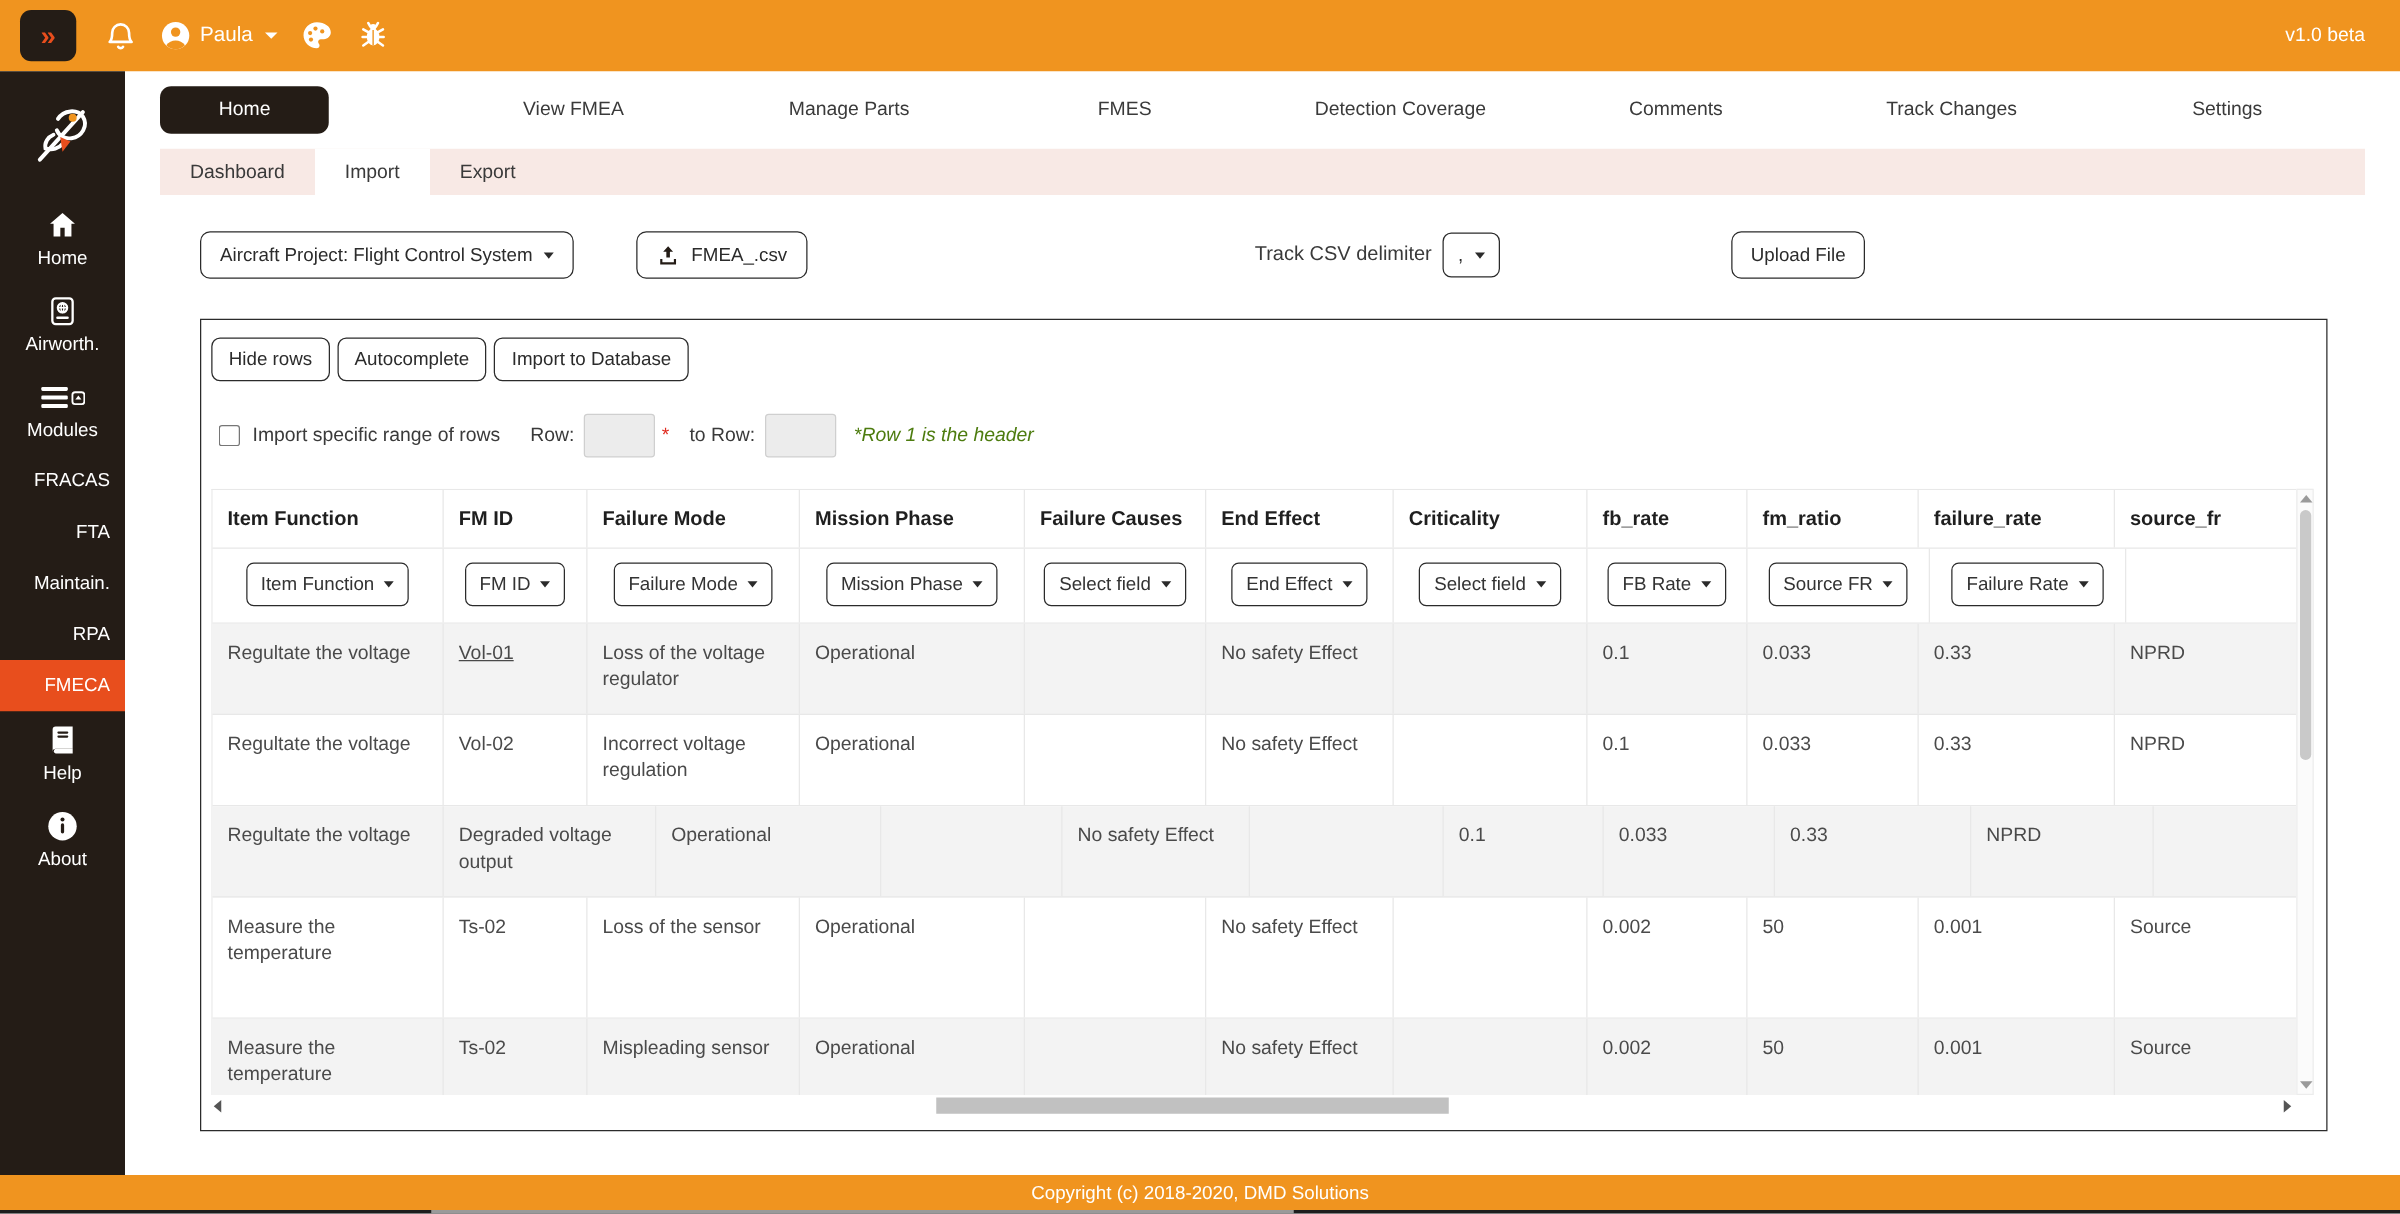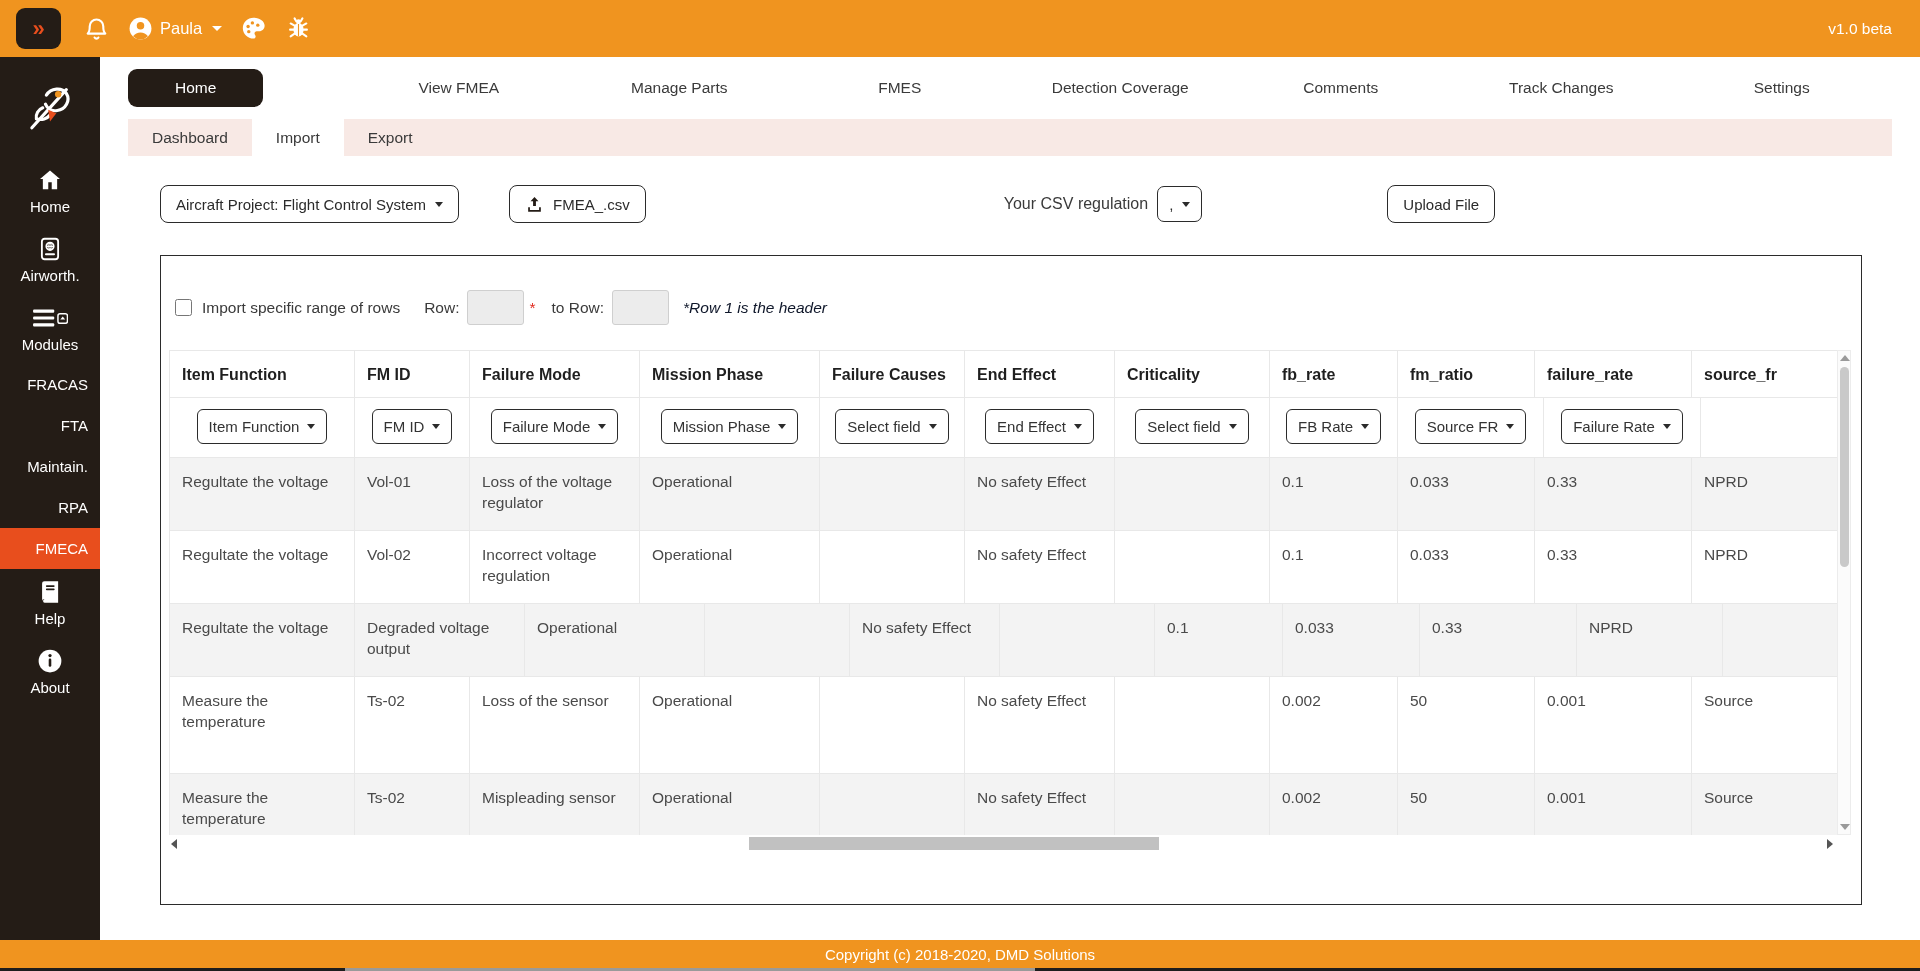--- a/index.html
+++ b/index.html
@@ -67,21 +67,21 @@
   .action-row { margin-top:6px; display:flex; }
   .action-btn { border:1.5px solid #2b2b2b; border-radius:7px; background:#fff; padding:8px 13px;
     font-size:15px; color:#2b2b2b; margin-right:6px; cursor:pointer; font-family:inherit; }
   .range-row { margin-top:26px; display:flex; align-items:center; font-size:15.5px; color:#3a3a3a; }
   .range-row input[type=checkbox] { width:17px; height:17px; margin:0 10px 0 6px; accent-color:#fff; }
   .row-label { margin-left:24px; }
   .row-label.to { margin-left:16px; }
   .range-input { width:57px; height:35px; background:#ececec; border:1px solid #cfcfcf;
     border-radius:3px; margin-left:8px; }
   .req { color:#E02B20; margin-left:5px; }
-  .note { color:#0f172a; font-style:italic; margin-left:14px; }
+  .note { color:#4d7c0f; font-style:italic; margin-left:14px; }
 
   
   .table-area { margin-top:25px; }
   .table-flex { display:flex; }
   .table-clip { width:1668px; height:485px; overflow:hidden; }
   .ctable { width:1668px; border-top:1px solid #e8e8e8; border-left:1px solid #e8e8e8; }
   .trow { display:flex; border-bottom:1px solid #e8e8e8; }
   .trow.striped { background:#f3f3f3; }
   .cell { border-right:1px solid #e8e8e8; flex-shrink:0; overflow:hidden; }
   .th { padding:15px 12px 13px; font-weight:bold; font-size:16px; color:#1f1f1f; }
@@ -284,32 +284,37 @@
       <button class="ctl-btn gap-file">
         <span class="upload-ic">
           <svg viewBox="0 0 24 24" fill="#241C16">
               <path d="M12 2.5l5 5.5h-3.2v6h-3.6v-6H7z"></path>
               <path d="M4 15.5h2.2v3.3h11.6v-3.3H20v5.5H4z"></path>
             </svg>
         </span>
         <span>FMEA_.csv</span>
       </button>
       <div class="delim-group">
-        <span class="delim-label">Your CSV regulation</span>
+        <span class="delim-label">Track CSV delimiter</span>
         <button class="ctl-btn delim-btn">
           <span>,</span>
           <span class="tri"></span>
         </button>
       </div>
       <button class="ctl-btn gap-upload">
         <span>Upload File</span>
       </button>
     </div>
 
     <section class="panel">
+      <div class="action-row">
+          <button class="action-btn">Hide rows</button>
+          <button class="action-btn">Autocomplete</button>
+          <button class="action-btn">Import to Database</button>
+        </div>
 
       <div class="range-row">
         <input type="checkbox" style="">
         <span>Import specific range of rows</span>
         <span class="row-label">Row:</span>
         <input class="range-input" value="" style="">
         <span class="req">*</span>
         <span class="row-label to">to Row:</span>
         <input class="range-input" value="" style="">
         <span class="note">*Row 1 is the header</span>
@@ -390,21 +395,21 @@
                   <div class="cell tf" style="width: 157px;">
                     <button class="filter-btn">
                       <span>Failure Rate</span>
                       <span class="tri"></span>
                     </button>
                   </div>
                 </div>
               <div id="tbody">
                   <div class="trow striped" style="height: 73px;">
                     <div class="cell td" style="width: 185px;">Regultate the voltage</div>
-                    <div class="cell td" style="width: 115px;">Vol-01</div>
+                    <div class="cell td" style="width: 115px; text-decoration: underline;">Vol-01</div>
                     <div class="cell td" style="width: 170px;">Loss of the voltage regulator</div>
                     <div class="cell td" style="width: 180px;">Operational</div>
                     <div class="cell td" style="width: 145px;"></div>
                     <div class="cell td" style="width: 150px;">No safety Effect</div>
                     <div class="cell td" style="width: 155px;"></div>
                     <div class="cell td" style="width: 128px;">0.1</div>
                     <div class="cell td" style="width: 137px;">0.033</div>
                     <div class="cell td" style="width: 157px;">0.33</div>
                     <div class="cell td" style="width: 146px;">NPRD</div>
                   </div>

